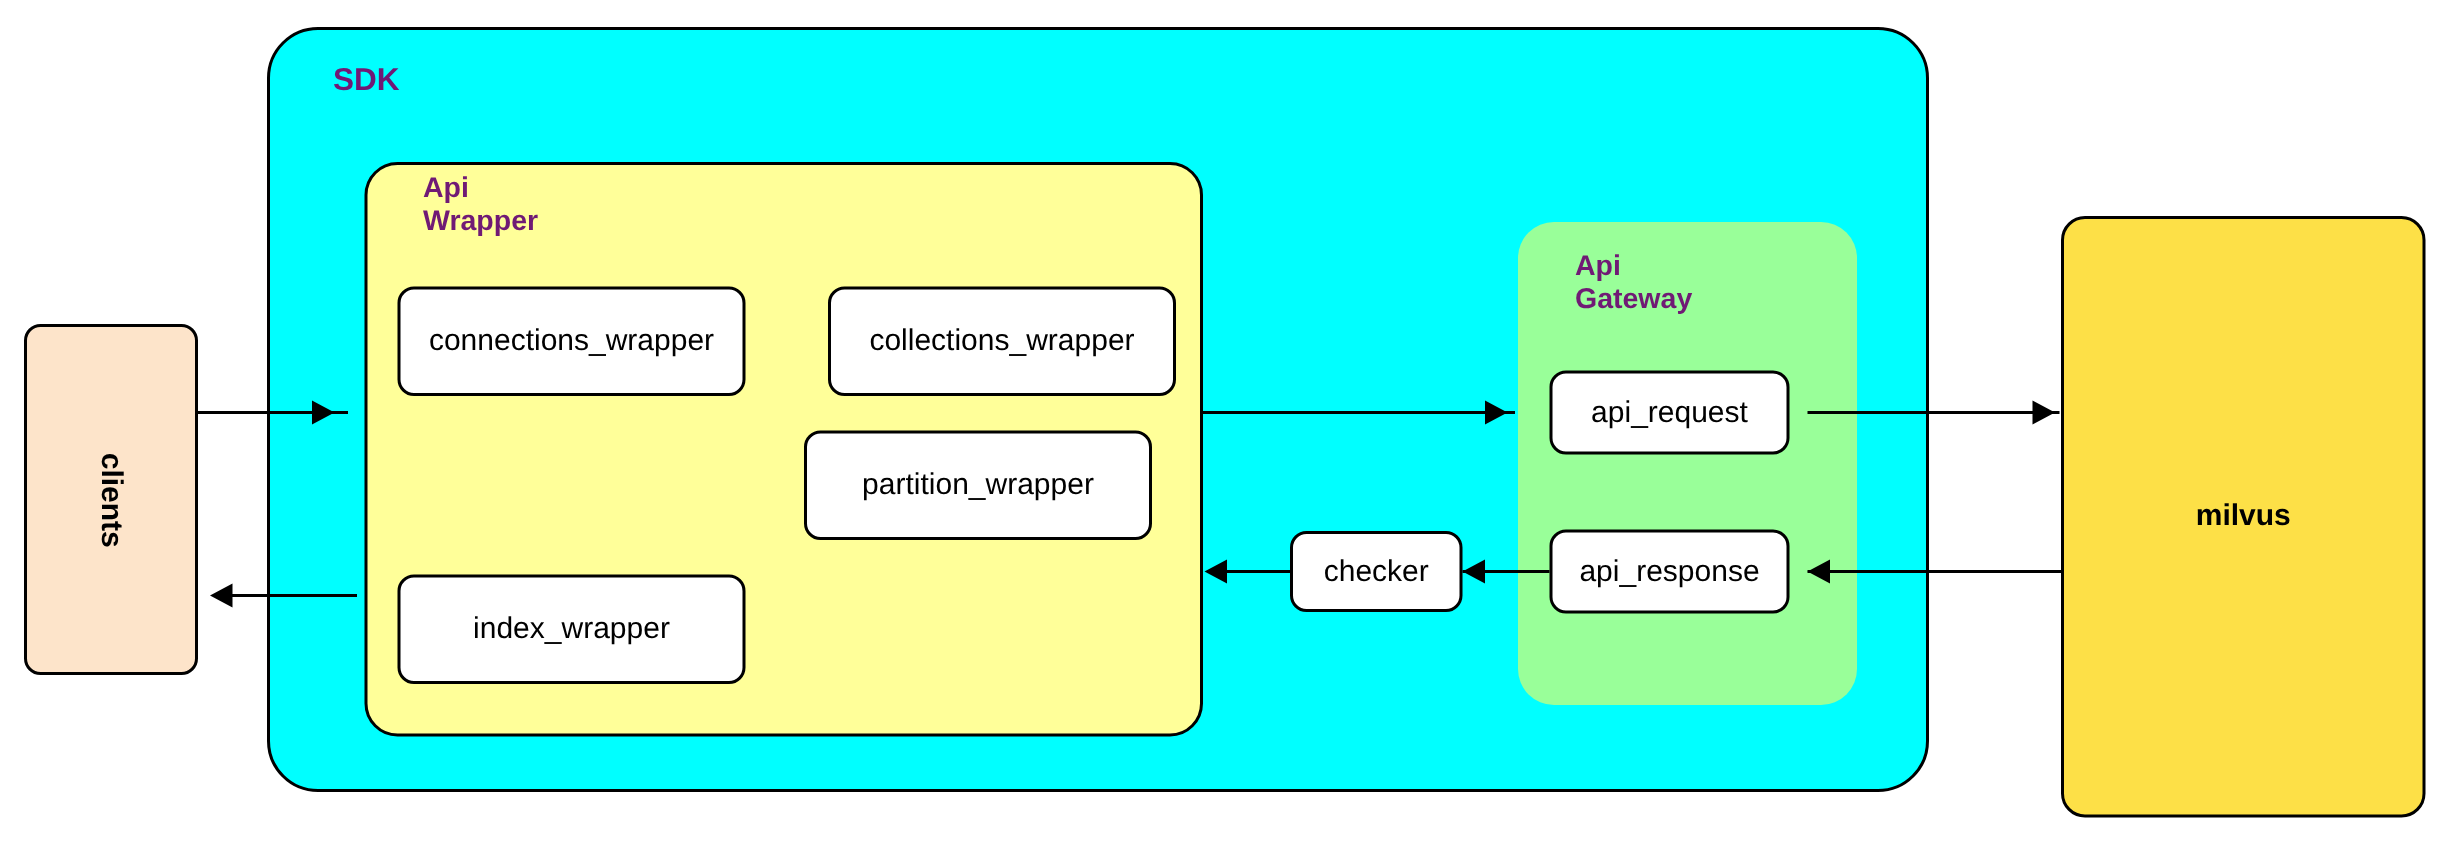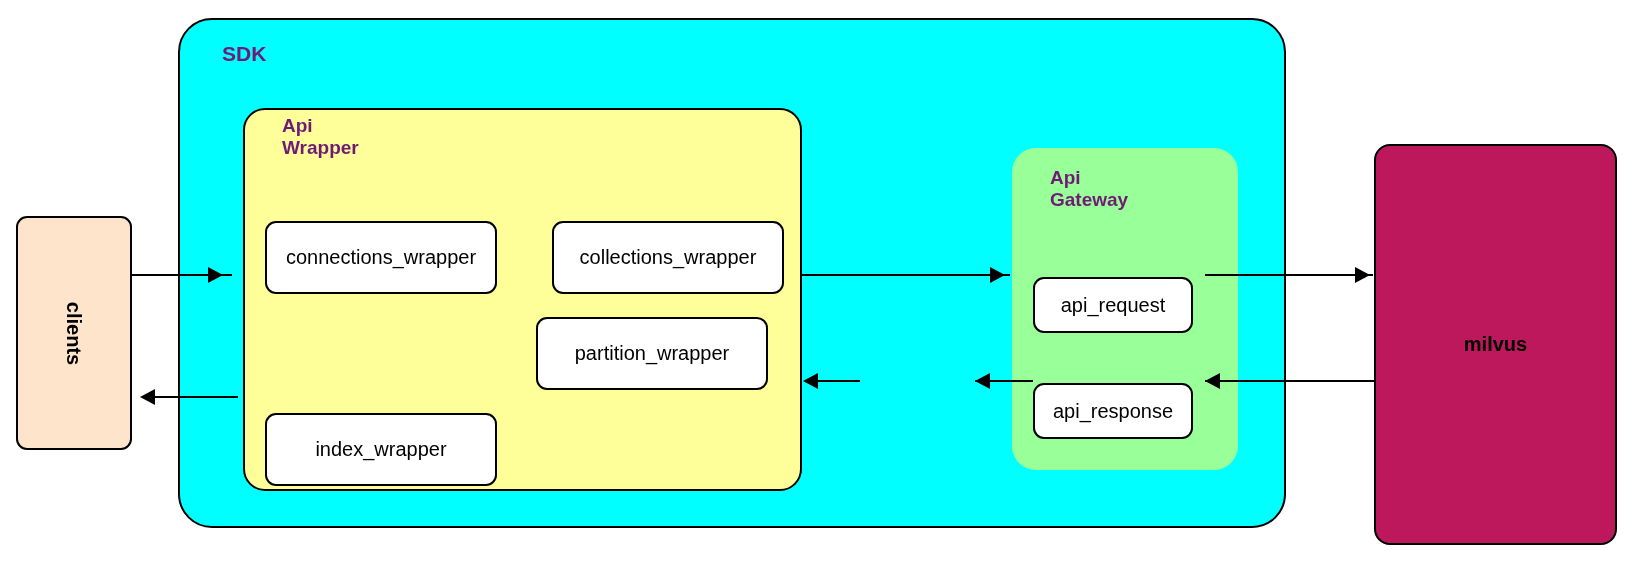--- a/index.html
+++ b/index.html
@@ -86,21 +86,20 @@
     box-sizing: border-box;
     background: #ffffff;
     border: 2px solid #000000;
     border-radius: 11px;
     display: flex;
     align-items: center;
     justify-content: center;
     font-size: 20px;
     color: #000000;
     text-align: center;
-    margin-top: 30px;
   }
 
   
   .wrap-node { width: 232px; height: 73px; }
   #node-connections_wrapper { left: 265px; top: 191px; }
   #node-collections_wrapper { left: 552px; top: 191px; }
   #node-schema_wrapper      { left: 265px; top: 287px; }
   #node-partition_wrapper   { left: 536px; top: 287px; }
   #node-index_wrapper       { left: 265px; top: 383px; }
   #node-utility_wrapper     { left: 552px; top: 383px; }
@@ -138,21 +137,21 @@
     transform: rotate(90deg);
     white-space: nowrap;
   }
 
   
   #milvus-box {
     left: 1374px;
     top: 144px;
     width: 243px;
     height: 401px;
-    background: #be185d;
+    background: #fde047;
     border: 2px solid #000000;
     border-radius: 16px;
     display: flex;
     align-items: center;
     justify-content: center;
   }
   #milvus-label {
     font-size: 20px;
     font-weight: bold;
     color: #000000;
@@ -216,20 +215,21 @@
 
   <div class="box" id="api-wrapper-box"></div>
   <div class="container-label" id="api-wrapper-label">Api
 Wrapper</div>
 
   <div class="node wrap-node" id="node-connections_wrapper">connections_wrapper</div>
   <div class="node wrap-node" id="node-collections_wrapper">collections_wrapper</div>
   <div class="node wrap-node" id="node-partition_wrapper">partition_wrapper</div>
   <div class="node wrap-node" id="node-index_wrapper">index_wrapper</div>
 
+  <div class="node" id="node-checker">checker</div>
 
   <div class="box" id="api-gateway-box"></div>
   <div class="container-label" id="api-gateway-label">Api
 Gateway</div>
 
   <div class="node gw-node" id="node-api_request">api_request</div>
   <div class="node gw-node" id="node-api_response">api_response</div>
 
   <div class="box" id="milvus-box">
     <span id="milvus-label">milvus</span>

